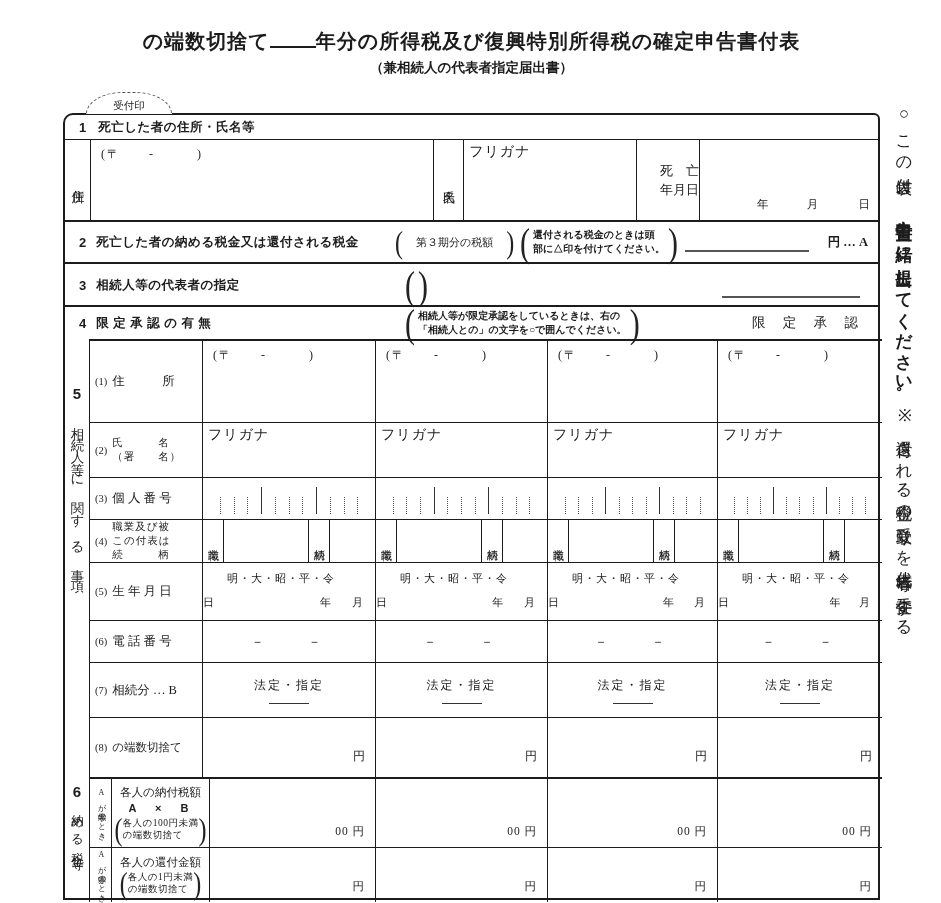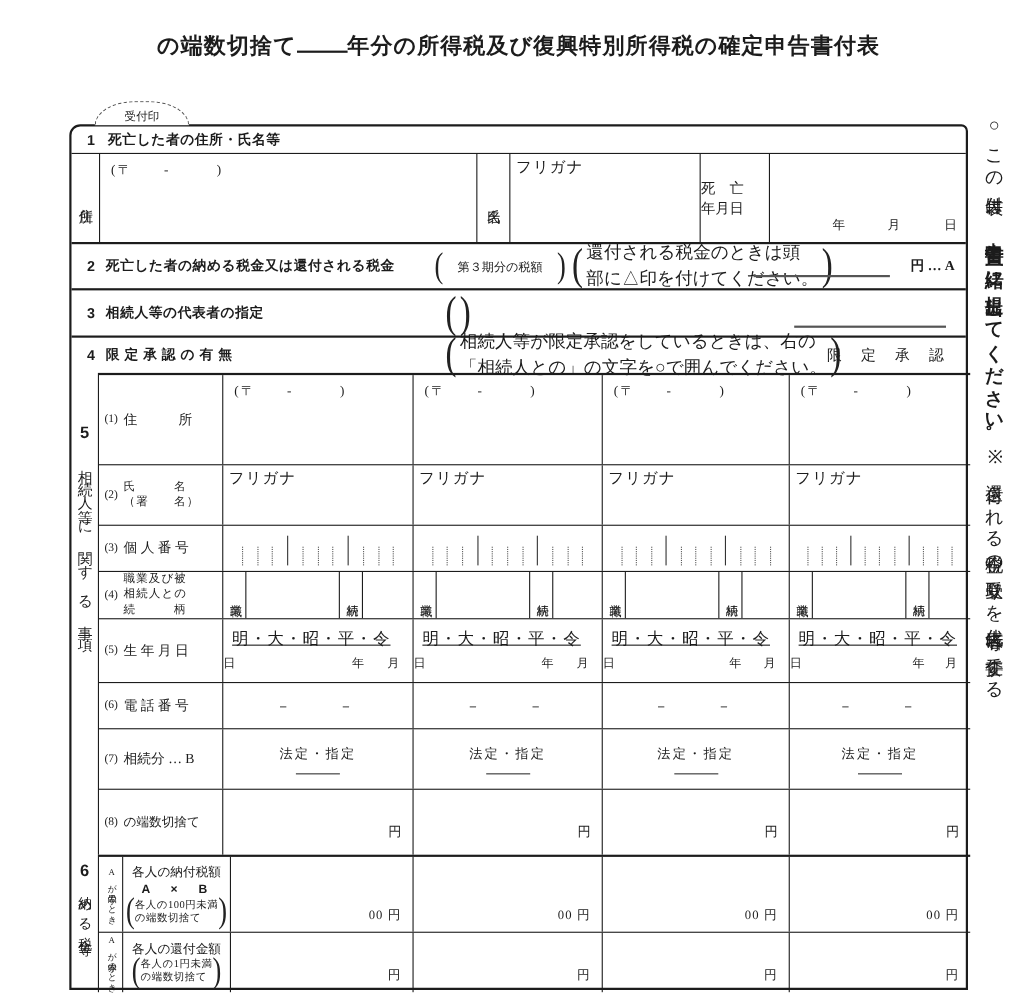--- a/index.html
+++ b/index.html
@@ -35,35 +35,35 @@
   .vtext { writing-mode:vertical-rl; text-orientation:upright; }
 
   
   .b-h1 { top:0; height:24px; align-items:center; padding-left:14px; gap:12px; }
 
   
   .b-s1 { top:24px; height:81px; }
   .vlabel { display:flex; align-items:center; justify-content:center; font-size:13px; }
   .postal-txt { position:absolute; left:10px; top:6px; font-size:12px; letter-spacing:2px; }
   .furi { position:absolute; left:5px; top:3px; font-size:14px; letter-spacing:1px; }
-  .death-lbl { display:flex; flex-direction:column; align-items:flex-start; justify-content:center; font-size:13px; line-height:1.5; }
+  .death-lbl { display:flex; flex-direction:column; align-items:flex-end; justify-content:center; font-size:13px; line-height:1.5; }
   .ymd-abs span { position:absolute; bottom:8px; font-size:11.5px; }
   .ymd-abs span:nth-child(1){ left:32%; }
   .ymd-abs span:nth-child(2){ left:60%; }
   .ymd-abs span:nth-child(3){ right:8px; }
 
   
   .b-s2 { top:105px; height:42px; }
   .b-s3 { top:147px; height:43px; }
   .b-s4 { top:190px; height:34px; }
   .rowhead { position:absolute; left:14px; top:50%; transform:translateY(-50%); display:flex; gap:10px; align-items:center; }
   .bp { font-size:30px; font-weight:400; line-height:1; transform:scaleY(1.35); display:inline-block; color:#222; }
   .bp-s { font-size:24px; }
   .notegrp { position:absolute; display:flex; align-items:center; gap:3px; }
-  .notelines { font-size:16px; line-height:1.45; }
+  .notelines { font-size:10px; line-height:1.45;font-weight:bold; }
   .fillline { position:absolute; border-bottom:2px solid #555; }
   .unitA { position:absolute; right:10px; top:50%; transform:translateY(-50%); font-weight:bold; font-size:12.5px; }
   .replbl { position:absolute; font-size:11px; line-height:1.6; letter-spacing:3px; }
   .circle-word { position:absolute; font-size:13.5px; letter-spacing:7px; }
 
   
   .numcol5 { position:absolute; left:0; top:224px; width:25px; height:438px; border-right:1px solid #1c1c1c;
     display:flex; flex-direction:column; align-items:center; padding-top:46px; }
   .numcol5 .n { font-family:"Liberation Sans",sans-serif; font-weight:bold; font-size:15px; margin-bottom:14px; }
   .numcol5 .t { font-size:13.5px; letter-spacing:12px; }
@@ -85,21 +85,21 @@
   .mynum i { flex:1; height:17px; border-left:1px dotted #555; }
   .mynum i:first-child { border-left:none; }
   .mynum i:nth-child(5), .mynum i:nth-child(9) { border-left:1px solid #333; height:27px; }
 
   .jobrow { display:flex; height:100%; width:100%; }
   .jobrow .jl { width:21px; border-right:1px solid #1c1c1c; display:flex; align-items:center; justify-content:center; font-size:11px; }
   .jobrow .jb1 { width:85px; border-right:1px solid #1c1c1c; }
   .jobrow .rl { width:21px; border-right:1px solid #1c1c1c; display:flex; align-items:center; justify-content:center; font-size:11px; }
   .jobrow .jb2 { flex:1; }
 
-  .era { position:absolute; left:8px; top:8px; font-size:15px; letter-spacing:1px;text-decoration:underline; }
+  .era { position:absolute; left:24px; top:8px; font-size:11px; letter-spacing:1px; }
   .ymd2 span { position:absolute; bottom:10px; font-size:11px; }
   .ymd2 span:nth-child(1){ left:44%; }
   .ymd2 span:nth-child(2){ left:68%; }
   .ymd2 span:nth-child(3){ right:12px; }
 
   .phone { display:flex; align-items:center; justify-content:center; font-size:13px; letter-spacing:6px; }
   .heir { display:flex; flex-direction:column; align-items:center; justify-content:center; gap:9px; }
   .heir .hw { font-size:12px; letter-spacing:2px; }
   .heir .fbar { width:40px; border-bottom:1.5px solid #333; }
   .yenbr { position:absolute; right:10px; bottom:12px; font-size:12px; }
@@ -129,20 +129,21 @@
 </style>
 </head>
 <body>
 
 <div class="page">
 
   <div class="title-block">
     <div class="title-main">
       <span>の端数切捨て</span><span class="blank-underline"></span><span>年分の所得税及び復興特別所得税の確定申告書付表</span>
     </div>
+    <div class="title-sub">（兼相続人の代表者指定届出書）</div>
   </div>
 
   <div class="stamp">
     <span>受付印</span>
   </div>
 
   <div class="ftable">
 
     <div class="band b-h1">
       <span class="secnum">1</span>
@@ -335,21 +336,21 @@
             <i></i>
             <i></i>
             <i></i>
           </div>
         </div>
     </div>
 
     <div class="band s5band r4 bt1">
       <div class="cell lblc">
           <span class="rno">(4)</span>
-          <span class="multi"><span>職業及び被</span><br><span>相続人との</span><br><span>続　　　柄</span></span>
+          <span class="multi"><span>職業及び被</span><br><span>この付表は</span><br><span>続　　　柄</span></span>
         </div>
       <div class="cell bl d1">
           <div class="jobrow">
             <span class="jl vtext">職業</span>
             <span class="jb1"></span>
             <span class="rl vtext">続柄</span>
             <span class="jb2"></span>
           </div>
         </div>
       <div class="cell bl d2">

